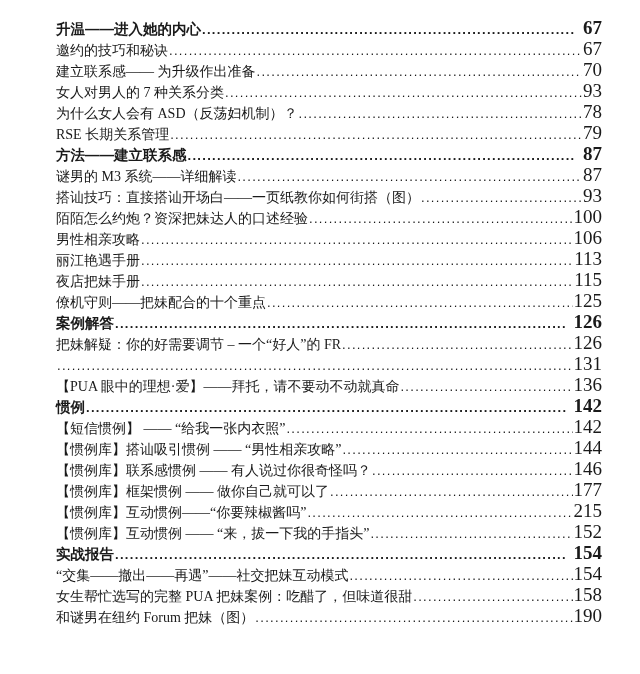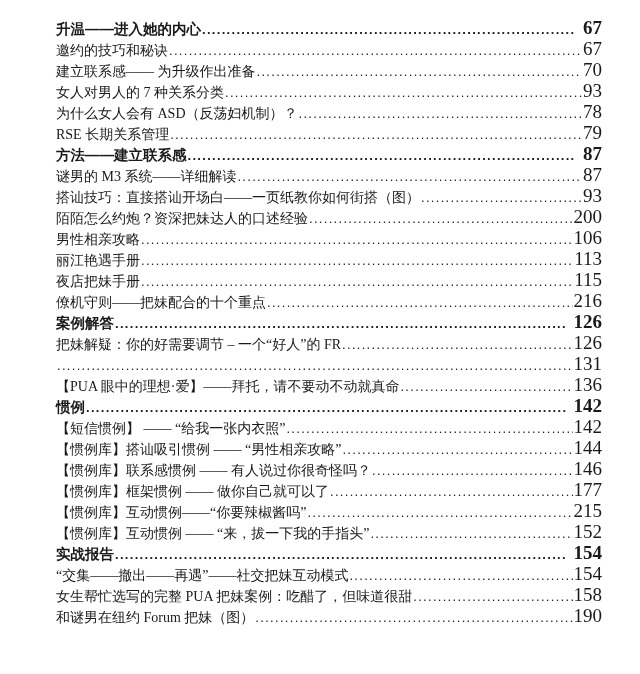--- a/index.html
+++ b/index.html
@@ -113,41 +113,41 @@
         <span class="pagenum">87</span>
       </div>
       <div class="toc-entry level2">
         <span class="title">搭讪技巧：直接搭讪开场白——一页纸教你如何街搭（图）</span>
         <span class="leader"></span>
         <span class="pagenum">93</span>
       </div>
       <div class="toc-entry level2">
         <span class="title">陌陌怎么约炮？资深把妹达人的口述经验</span>
         <span class="leader"></span>
-        <span class="pagenum">200</span>
+        <span class="pagenum">100</span>
       </div>
       <div class="toc-entry level2">
         <span class="title">男性相亲攻略</span>
         <span class="leader"></span>
         <span class="pagenum">106</span>
       </div>
       <div class="toc-entry level2">
         <span class="title">丽江艳遇手册</span>
         <span class="leader"></span>
         <span class="pagenum">113</span>
       </div>
       <div class="toc-entry level2">
         <span class="title">夜店把妹手册</span>
         <span class="leader"></span>
         <span class="pagenum">115</span>
       </div>
       <div class="toc-entry level2">
         <span class="title">僚机守则——把妹配合的十个重点</span>
         <span class="leader"></span>
-        <span class="pagenum">216</span>
+        <span class="pagenum">125</span>
       </div>
       <div class="toc-entry level1">
         <span class="title">案例解答</span>
         <span class="leader"></span>
         <span class="pagenum">126</span>
       </div>
       <div class="toc-entry level2">
         <span class="title">把妹解疑：你的好需要调节 – 一个“好人”的 FR</span>
         <span class="leader"></span>
         <span class="pagenum">126</span>

